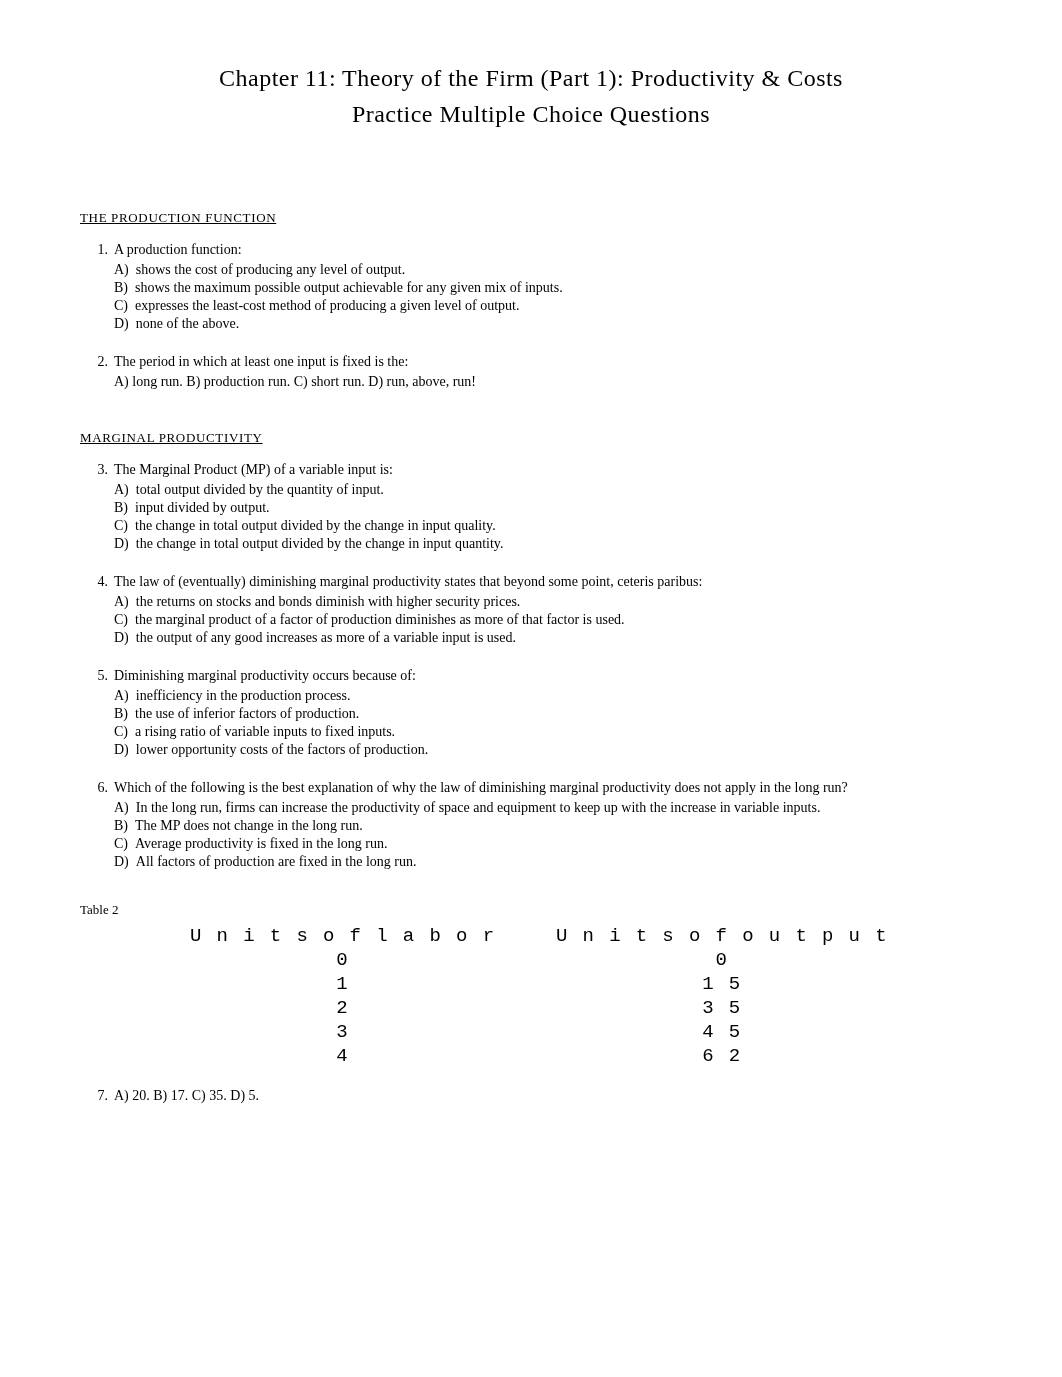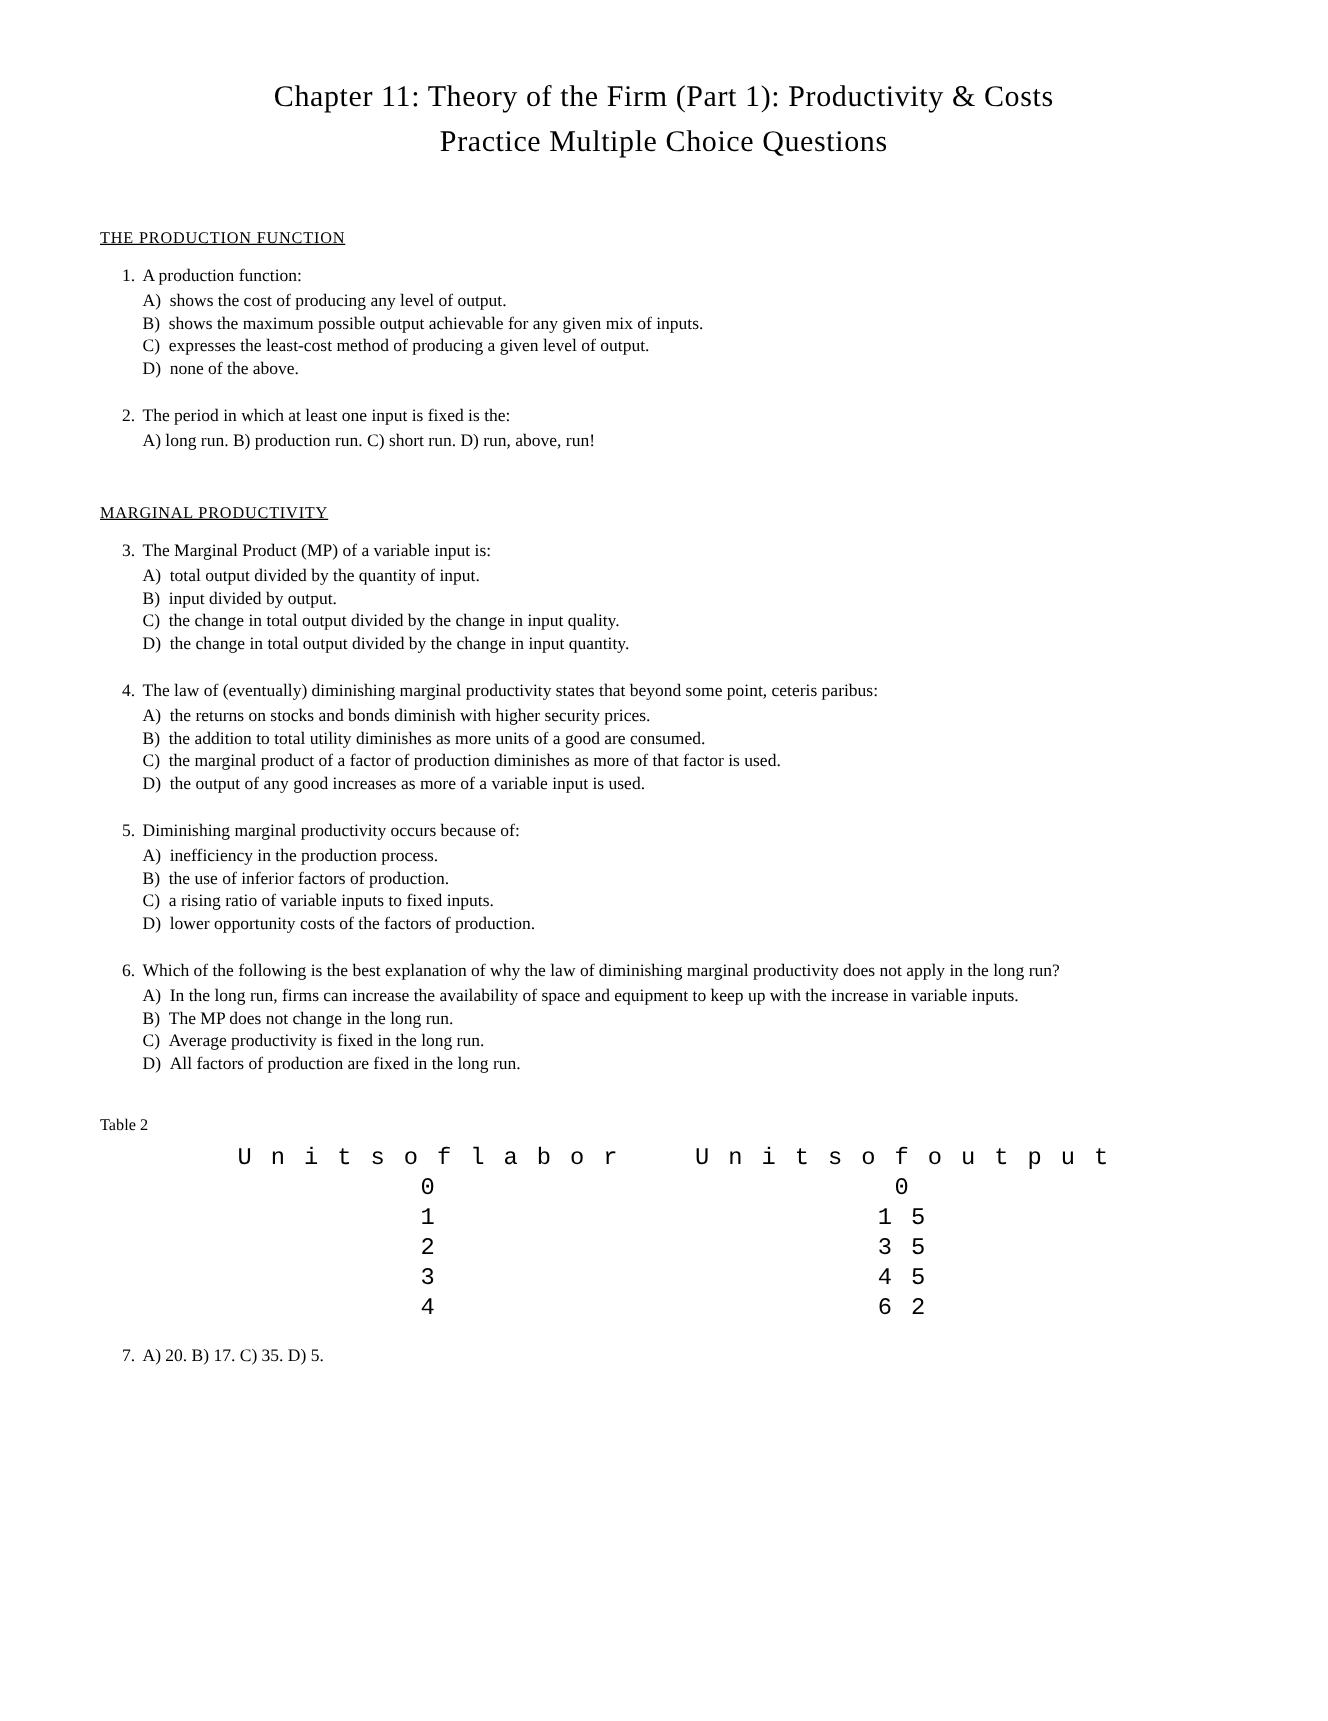--- a/index.html
+++ b/index.html
@@ -13,21 +13,21 @@
       font-size: 14px;
       color: #000;
       background: #fff;
       width: 1062px;
       min-height: 1377px;
       padding: 60px 80px;
     }
 
     .page-header {
       text-align: center;
-      margin-bottom: 50px;
+      margin-bottom: 78px;
     }
 
     .page-header h1 {
       font-size: 24px;
       font-weight: normal;
       letter-spacing: 0.02em;
       line-height: 1.5;
     }
 
     .section-heading {
@@ -175,23 +175,20 @@
 
     <li>
       <span class="q-num">4.</span>
       <div class="q-content">
         <div class="q-text">The law of (eventually) diminishing marginal productivity states that beyond some point, ceteris paribus:</div>
         <ul class="options-list">
           <li>
             <span>A)</span>&nbsp;&nbsp;<span>the returns on stocks and bonds diminish with higher security prices.</span>
           </li>
           <li>
-            <span>B)</span>&nbsp;&nbsp;<span>the addition to total utility diminishes as more units of a good are consumed.</span>
-          </li>
-          <li>
             <span>C)</span>&nbsp;&nbsp;<span>the marginal product of a factor of production diminishes as more of that factor is used.</span>
           </li>
           <li>
             <span>D)</span>&nbsp;&nbsp;<span>the output of any good increases as more of a variable input is used.</span>
           </li>
         </ul>
       </div>
     </li>
 
     <li>
@@ -214,21 +211,21 @@
         </ul>
       </div>
     </li>
 
     <li>
       <span class="q-num">6.</span>
       <div class="q-content">
         <div class="q-text">Which of the following is the best explanation of why the law of diminishing marginal productivity does not apply in the long run?</div>
         <ul class="options-list">
           <li>
-            <span>A)</span>&nbsp;&nbsp;<span>In the long run, firms can increase the availability of space and equipment to keep up with the increase in variable inputs.</span>
+            <span>A)</span>&nbsp;&nbsp;<span>In the long run, firms can increase the productivity of space and equipment to keep up with the increase in variable inputs.</span>
           </li>
           <li>
             <span>B)</span>&nbsp;&nbsp;<span>The MP does not change in the long run.</span>
           </li>
           <li>
             <span>C)</span>&nbsp;&nbsp;<span>Average productivity is fixed in the long run.</span>
           </li>
           <li>
             <span>D)</span>&nbsp;&nbsp;<span>All factors of production are fixed in the long run.</span>
           </li>

